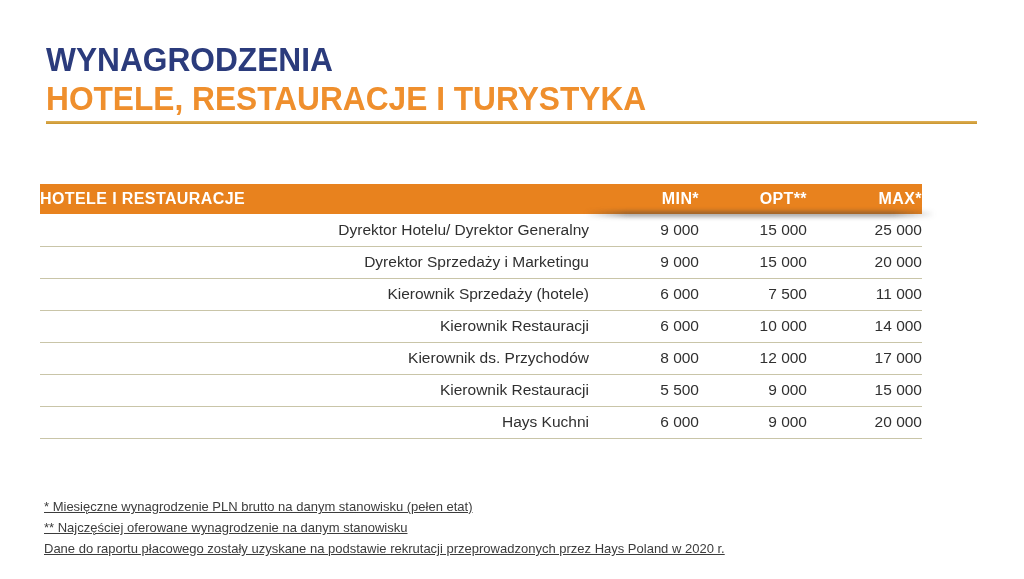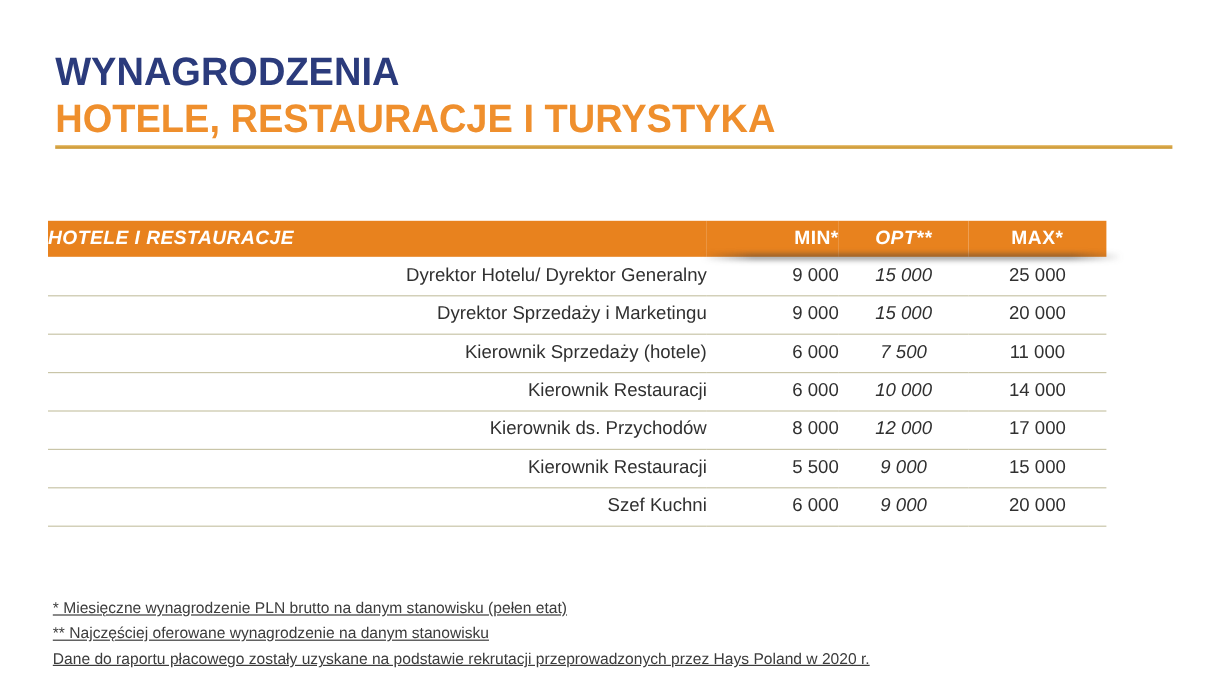--- a/index.html
+++ b/index.html
@@ -64,24 +64,24 @@
     background: #E8821E;
   }
   table.salary-table th {
     color: #ffffff;
     font-size: 16px;
     font-weight: bold;
     letter-spacing: 0.4px;
     padding: 0;
     vertical-align: middle;
   }
-  th.c-pos { text-align: left; padding-left: 13px; font-style: italic; }
+  th.c-pos { text-align: left; padding-left: 13px; }
   th.c-min, td.c-min { width: 110px; text-align: right; }
-  th.c-opt, td.c-opt { width: 108px; text-align: center; font-style: italic; }
-  th.c-max, td.c-max { width: 115px; text-align: center; padding-right: 7px; }
+  th.c-opt, td.c-opt { width: 108px; text-align: right; }
+  th.c-max, td.c-max { width: 115px; text-align: right; padding-right: 7px; }
 
   table.salary-table tbody tr {
     height: 32px;
     border-bottom: 1.5px solid #C9C5A8;
   }
   table.salary-table td {
     font-size: 15.5px;
     color: #303030;
     padding: 0;
     vertical-align: middle;
@@ -165,21 +165,21 @@
         <td class="c-opt">12 000</td>
         <td class="c-max">17 000</td>
       </tr>
       <tr>
         <td class="c-pos">Kierownik Restauracji</td>
         <td class="c-min">5 500</td>
         <td class="c-opt">9 000</td>
         <td class="c-max">15 000</td>
       </tr>
       <tr>
-        <td class="c-pos">Szef Kuchni</td>
+        <td class="c-pos">Hays Kuchni</td>
         <td class="c-min">6 000</td>
         <td class="c-opt">9 000</td>
         <td class="c-max">20 000</td>
       </tr>
     </tbody>
   </table>
 
   <div class="header-shadow"></div>
 
   <div class="footnotes">

